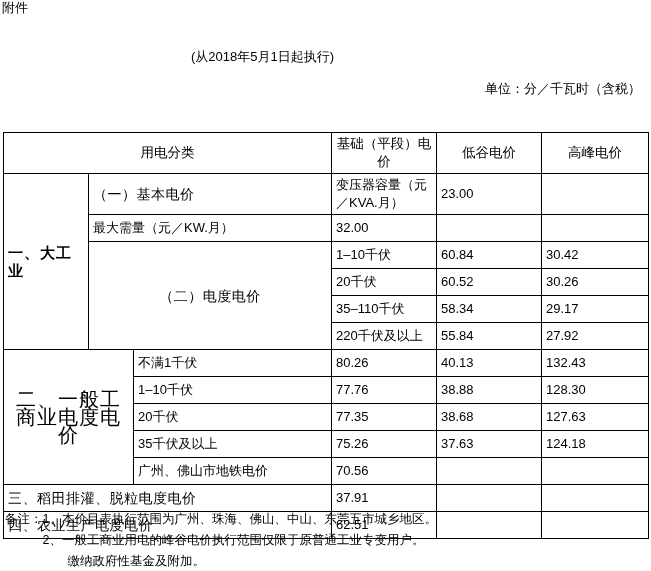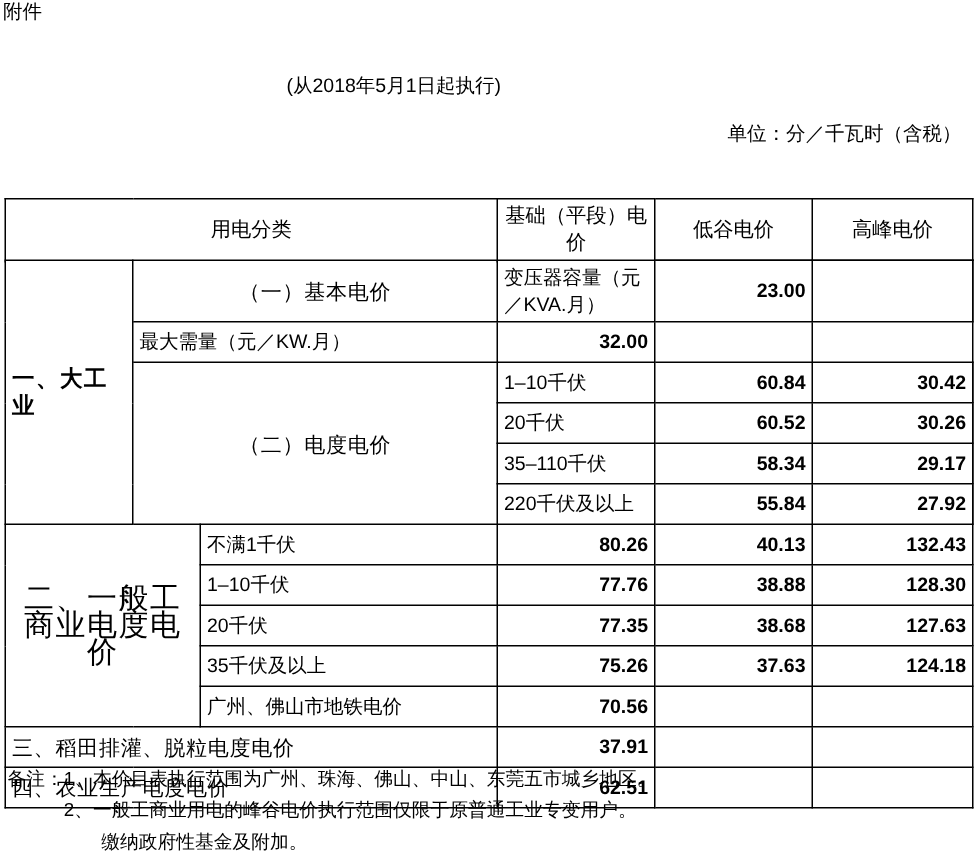--- a/index.html
+++ b/index.html
@@ -70,21 +70,21 @@
     height: 22px;
     line-height: 18px;
     vertical-align: middle;
   }
   .hdr {
     text-align: center;
     font-size: 13.5px;
   }
   .c-center { text-align: center; }
   .c-left { text-align: left; }
-  .num { text-align: right; font-weight: bold; }
+  .num { text-align: left; }
   .cat-big {
     font-size: 15px;
     font-weight: bold;
     letter-spacing: 1px;
   }
   .cat-mid {
     font-size: 14px;
     letter-spacing: 0.5px;
   }
   .cat-vert {
@@ -128,21 +128,21 @@
       <tr>
         <td class="hdr" colspan="3" rowspan="2">用电分类</td>
         <td class="hdr" rowspan="2">基础（平段）电价</td>
         <td class="hdr">低谷电价</td>
         <td class="hdr">高峰电价</td>
       </tr>
       <tr></tr>
 
       <tr>
         <td class="cat-big" rowspan="6">一、大工业</td>
-        <td class="cat-mid nowrap" colspan="2" style="text-align:center;">（一）基本电价</td>
+        <td class="cat-mid nowrap" colspan="2" style="text-align:left;">（一）基本电价</td>
         <td class="c-left" style="border-left:none;">变压器容量（元／KVA.月）</td>
         <td class="num">23.00</td>
         <td class="num"></td>
         <td class="num"></td>
       </tr>
       <tr>
         <td class="c-left" colspan="2">最大需量（元／KW.月）</td>
         <td class="num">32.00</td>
         <td class="num"></td>
         <td class="num"></td>

